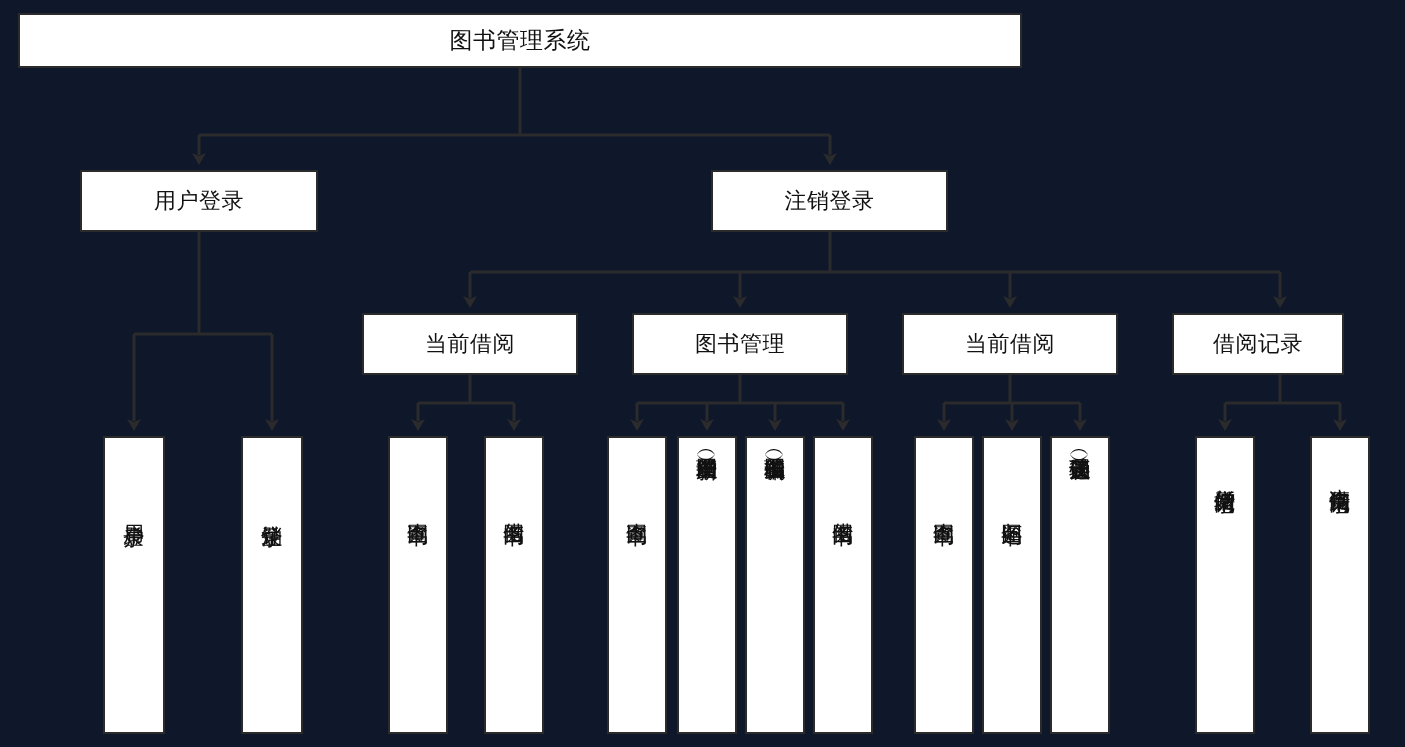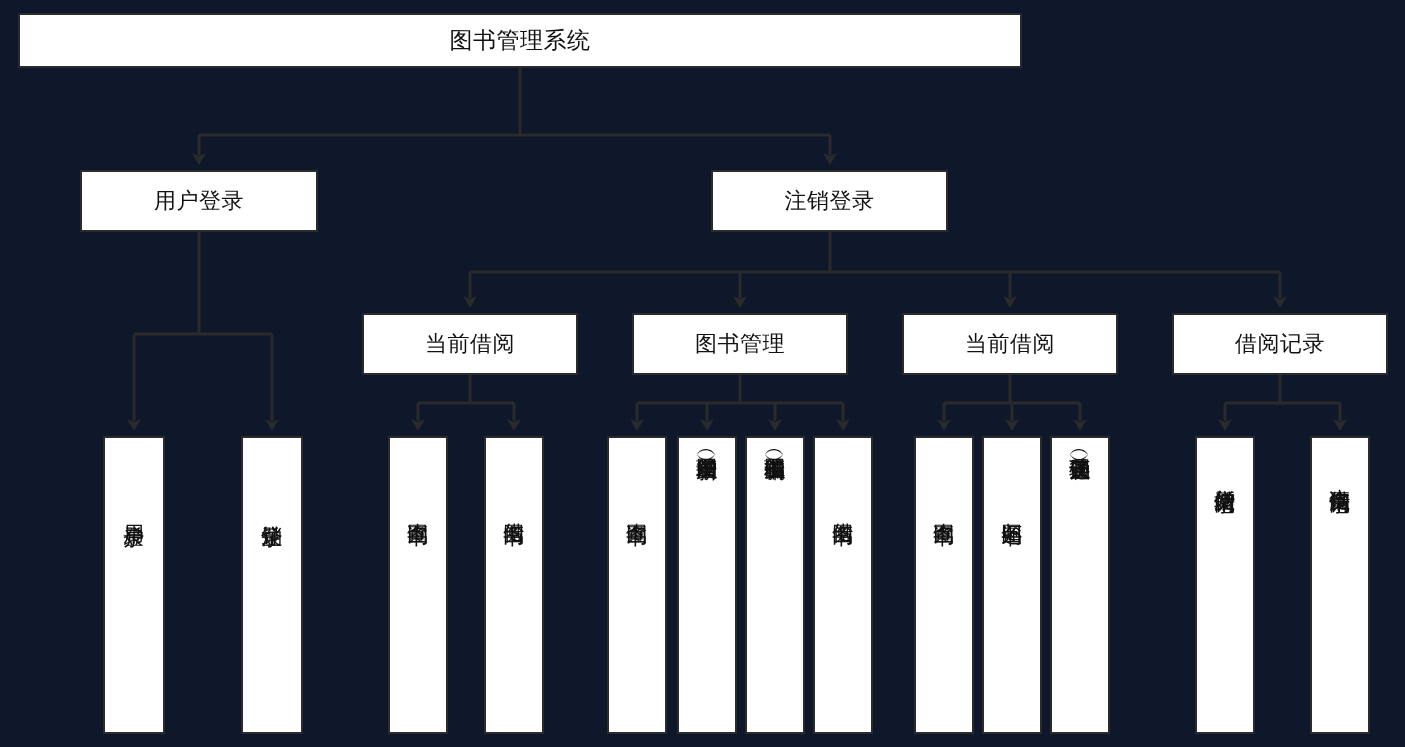--- a/index.html
+++ b/index.html
@@ -137,21 +137,21 @@
 
   <div class="node h" style="left:362px; top:313px; width:216px; height:62px;">
     <span>当前借阅</span>
   </div>
   <div class="node h" style="left:632px; top:313px; width:216px; height:62px;">
     <span>图书管理</span>
   </div>
   <div class="node h" style="left:902px; top:313px; width:216px; height:62px;">
     <span>当前借阅</span>
   </div>
-  <div class="node h" style="left:1172px; top:313px; width:216px; height:62px;">
+  <div class="node h" style="left:1172px; top:313px; width:172px; height:62px;">
     <span>借阅记录</span>
   </div>
 
   <div class="node v" style="left:103px; top:436px; width:62px; height:298px; padding-top:70px;">
     <span class="vtxt">用户登录</span>
   </div>
   <div class="node v" style="left:241px; top:436px; width:62px; height:298px; padding-top:70px;">
     <span class="vtxt">注销登录</span>
   </div>
 

